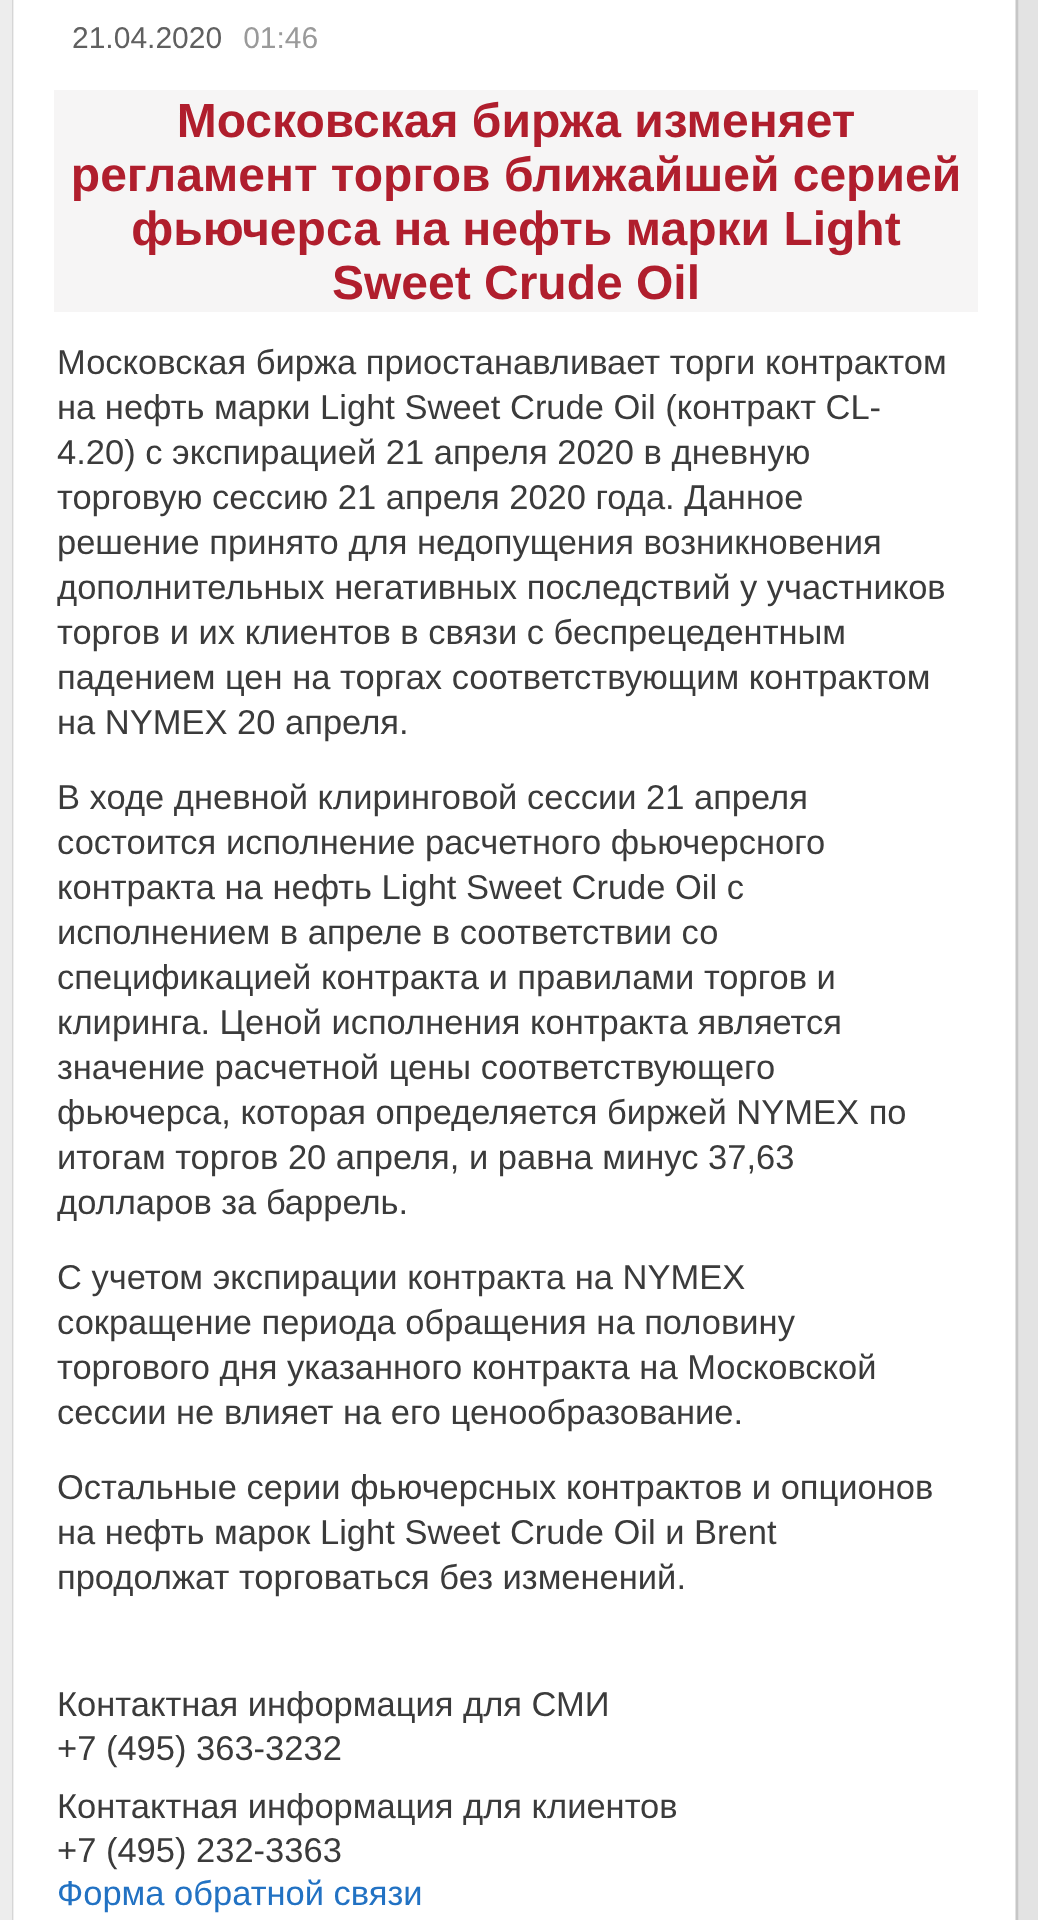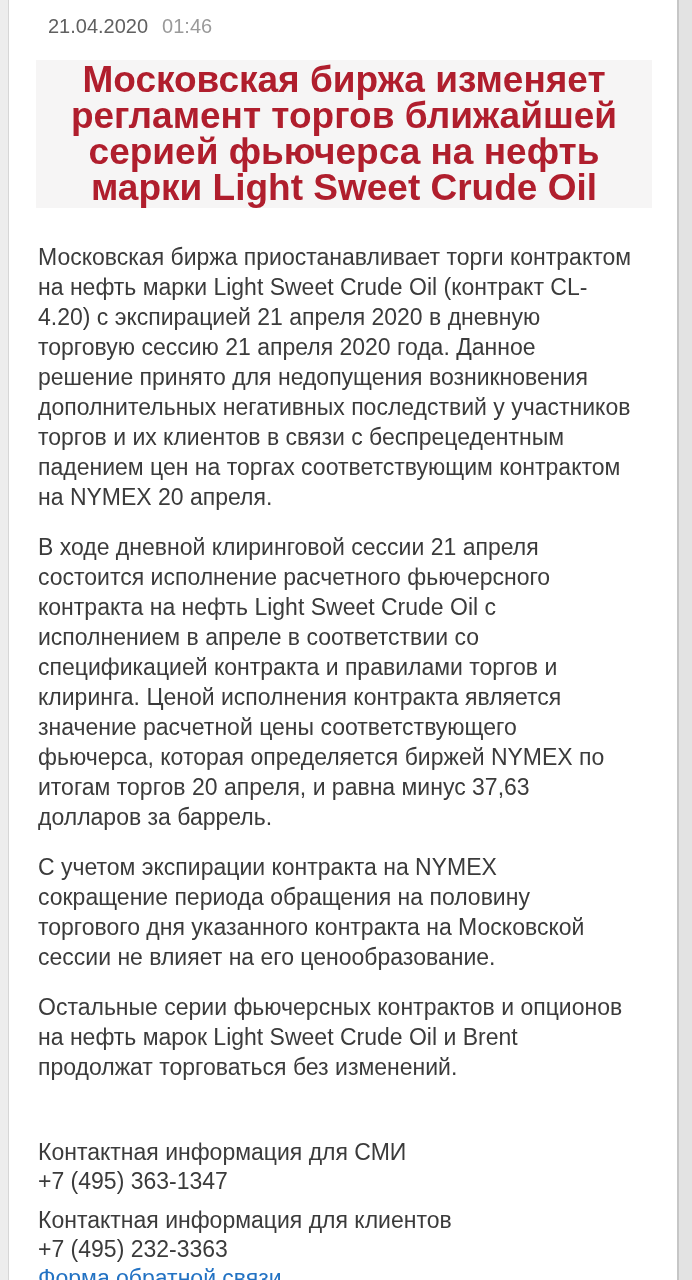--- a/index.html
+++ b/index.html
@@ -30,34 +30,34 @@
     line-height: 24px;
   }
   .date-value { font-weight: normal; color: #606060; }
   .time-value { color: #9a9a9a; margin-left: 14px; }
   h1.article-title {
     width: 608px;
     margin: 22px 0 0 -2px;
     padding: 2px 4px;
     box-sizing: content-box;
     text-align: center;
-    font-size: 37px;
+    font-size: 32px;
     line-height: 36px;
     font-weight: bold;
     color: #b01e2d;
     background: #f6f5f5;
   }
   .article-body { width: 595px; }
   .article-body p {
     margin: 20px 0 0 0;
     font-size: 23px;
     line-height: 30px;
     color: #3b3b3b;
   }
-  .article-body p.first { margin-top: 34px; }
+  .article-body p.first { margin-top: 18px; }
   .contacts { margin-top: 56px; width: 595px; }
   .contact-block {
     margin: 0 0 10px 0;
     font-size: 23px;
     line-height: 29px;
     color: #3b3b3b;
   }
   .contact-block .contact-heading { display: block; }
   .contact-block .contact-phone { display: block; }
   .contact-block a.contact-link {
@@ -84,21 +84,21 @@
       <p class="first">Московская биржа приостанавливает торги контрактом на нефть марки Light Sweet Crude Oil (контракт CL-4.20) с экспирацией 21 апреля 2020 в дневную торговую сессию 21 апреля 2020 года. Данное решение принято для недопущения возникновения дополнительных негативных последствий у участников торгов и их клиентов в связи с беспрецедентным падением цен на торгах соответствующим контрактом на NYMEX 20 апреля.</p>
       <p>В ходе дневной клиринговой сессии 21 апреля состоится исполнение расчетного фьючерсного контракта на нефть Light Sweet Crude Oil с исполнением в апреле в соответствии со спецификацией контракта и правилами торгов и клиринга. Ценой исполнения контракта является значение расчетной цены соответствующего фьючерса, которая определяется биржей NYMEX по итогам торгов 20 апреля, и равна минус 37,63 долларов за баррель.</p>
       <p>С учетом экспирации контракта на NYMEX сокращение периода обращения на половину торгового дня указанного контракта на Московской сессии не влияет на его ценообразование.</p>
       <p>Остальные серии фьючерсных контрактов и опционов на нефть марок Light Sweet Crude Oil и Brent продолжат торговаться без изменений.</p>
     </div>
 
     <div class="contacts">
 
       <div class="contact-block">
         <span class="contact-heading">Контактная информация для СМИ</span>
-        <span class="contact-phone">+7 (495) 363-1347</span>
+        <span class="contact-phone">+7 (495) 363-3232</span>
       </div>
 
       <div class="contact-block">
         <span class="contact-heading">Контактная информация для клиентов</span>
         <span class="contact-phone">+7 (495) 232-3363</span>
         <a class="contact-link">Форма обратной связи</a>
       </div>
 
     </div>
   </div>

